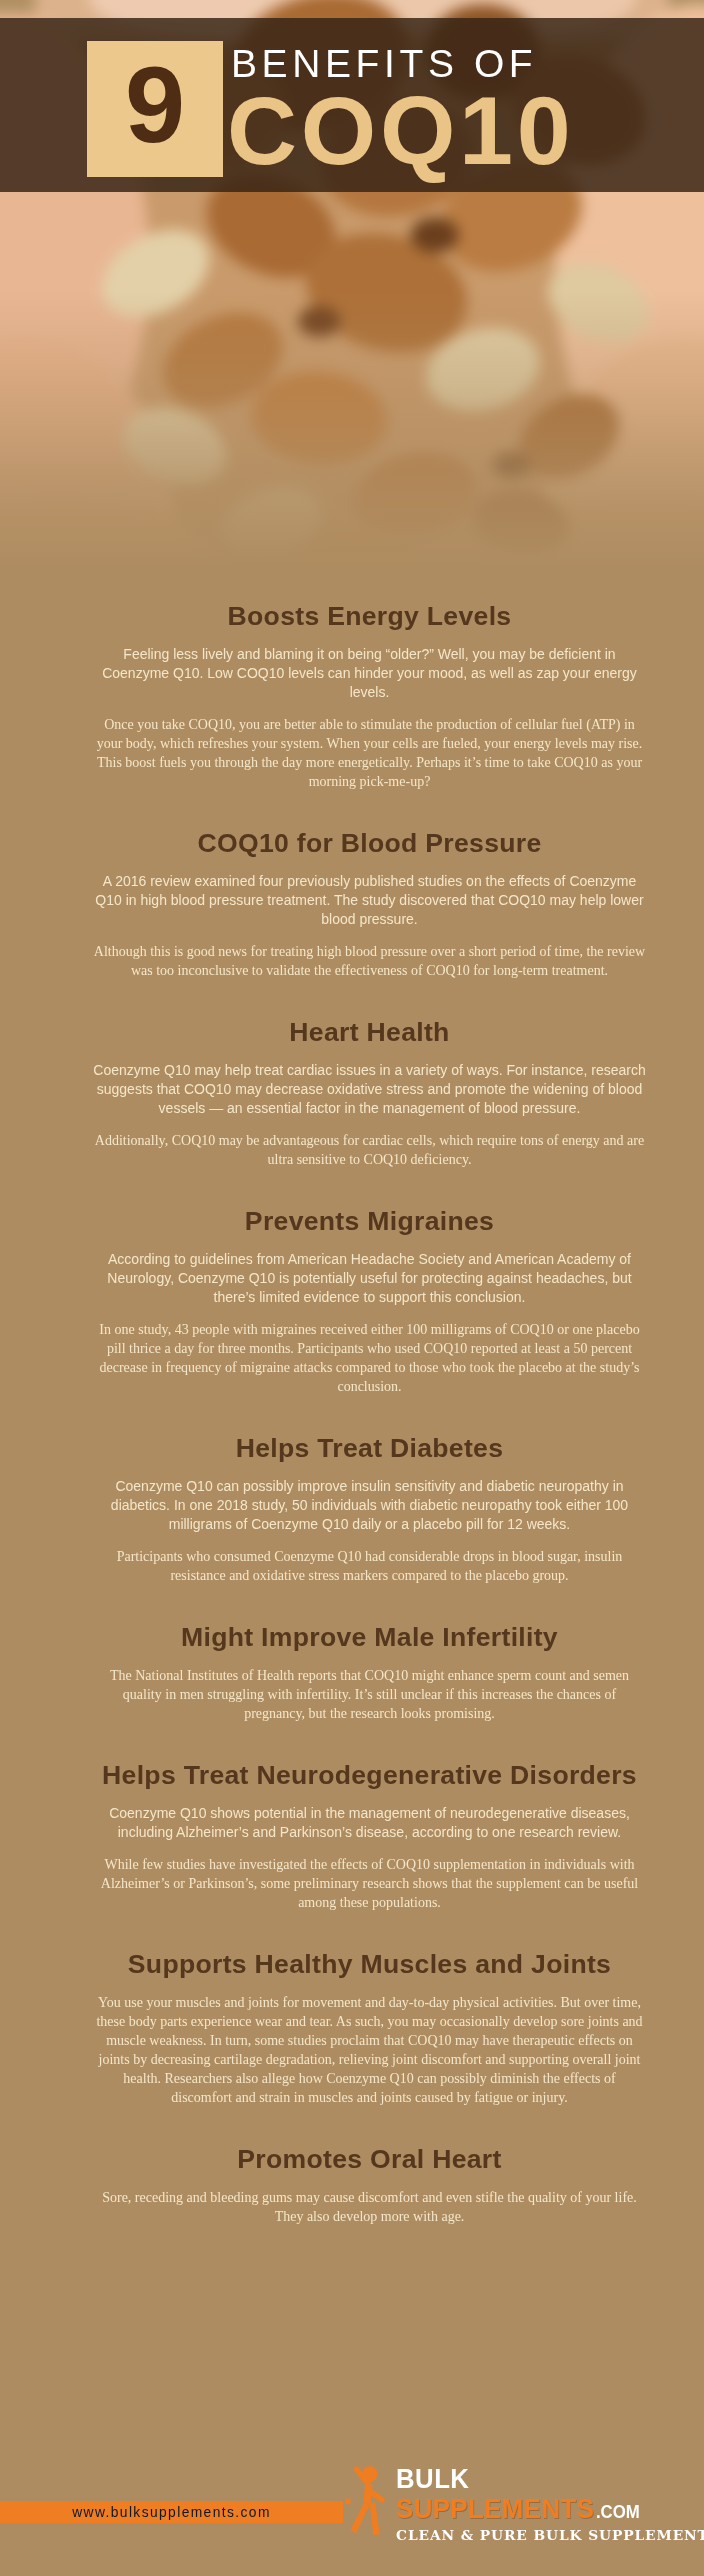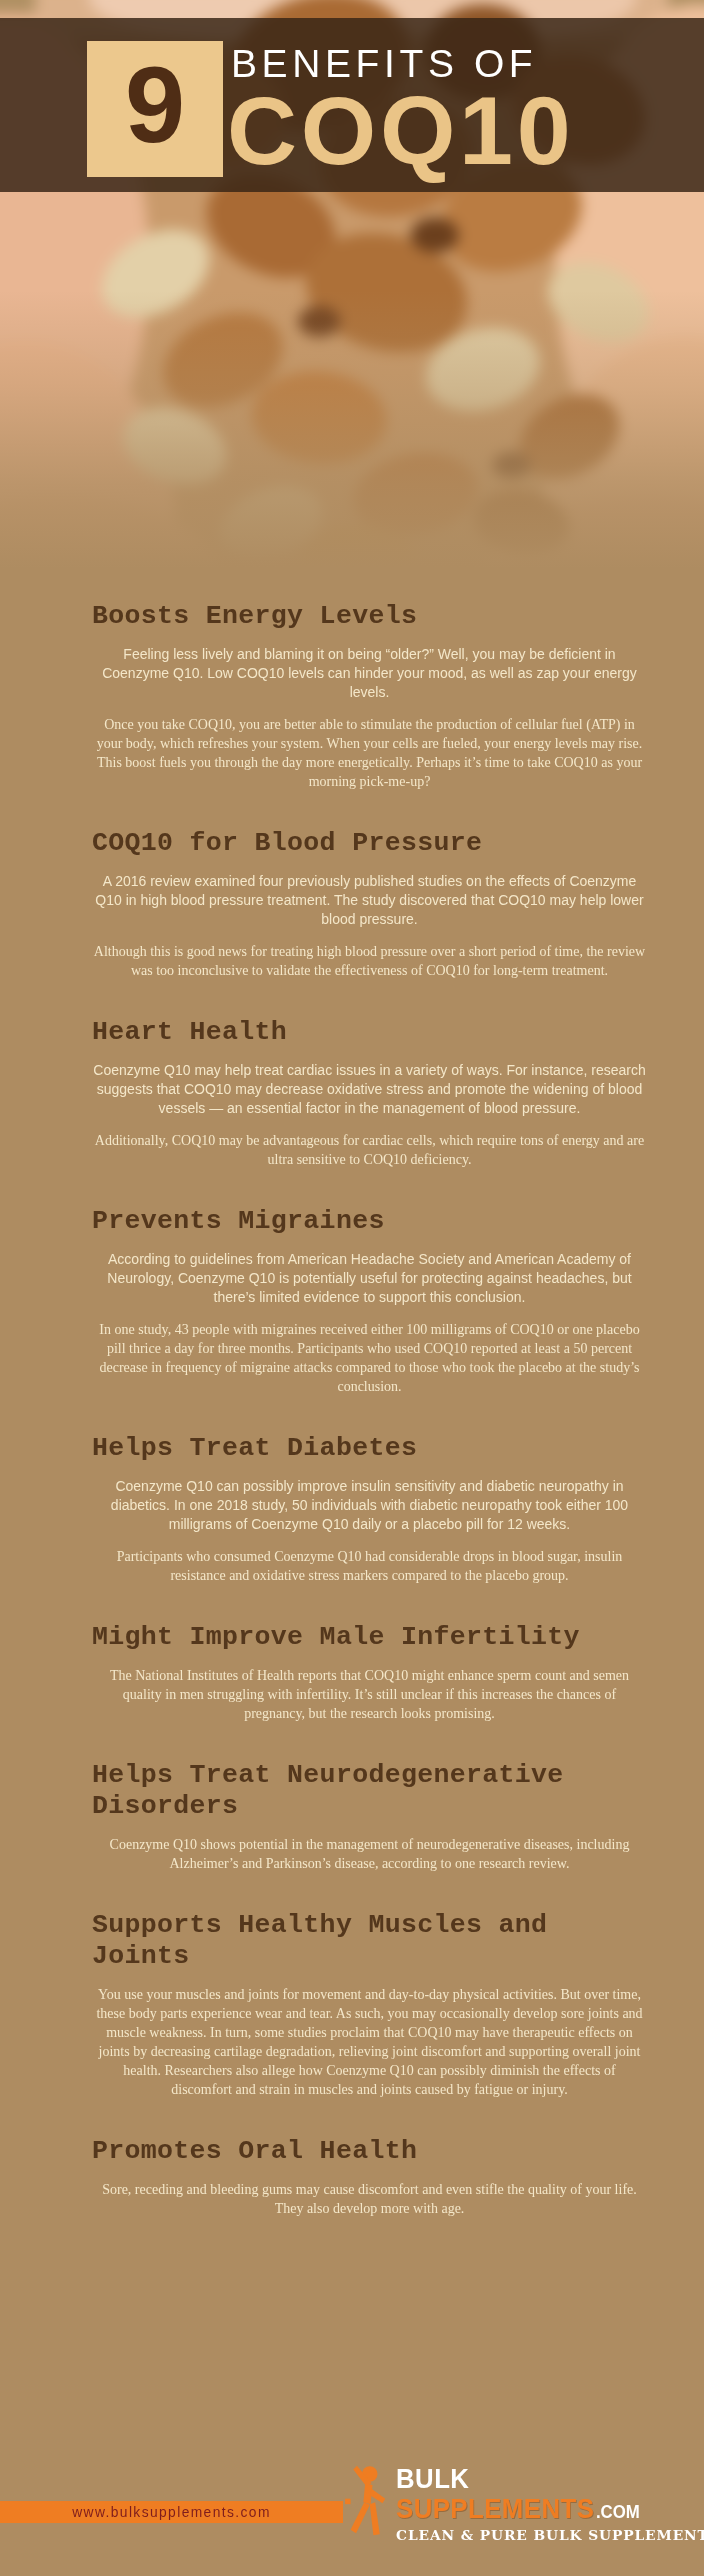--- a/index.html
+++ b/index.html
@@ -52,41 +52,42 @@
     letter-spacing:3.7px; color:#eac487; white-space:nowrap;
   }
 
   
   .content {
     position:absolute; top:596px; left:0; width:704px;
     padding:4.6px 57px 0 92px; box-sizing:border-box;
   }
   .content section + section { margin-top:37px; }
   .content h2 {
-    font-family:Liberation Mono, monospace;
+    font-family:Liberation Sans, sans-serif;
     font-size:26.6px; line-height:31px; font-weight:700;
     letter-spacing:0.3px;
     color:#54371c;
     margin:0 0 13px 0;
+    text-align:center;
   }
   .content p {
     font-size:14px; line-height:19px;
     color:#f4e7c9;
     margin:0 0 13px 0;
     text-align:center;
   }
   .content p:last-child { margin-bottom:0;font-family:Liberation Serif, serif; }
 
   
   .footer { position:absolute; left:0; bottom:0; width:704px; height:119px; }
   .url-bar {
     position:absolute; left:0; top:44px; width:343px; height:22px;
     background:#ef7d22;
     display:flex; align-items:center; justify-content:center;
-    color:#7f1d1d; font-size:13.8px; letter-spacing:1.4px; white-space:nowrap;
+    color:#0f172a; font-size:13.8px; letter-spacing:1.4px; white-space:nowrap;
     cursor:pointer;
   }
   .logo-figure { position:absolute; left:345px; top:7.3px; width:44px; height:73px; }
   .brand { position:absolute; left:396px; top:9.2px; }
   .brand-top {
     font-size:28px; font-weight:700; color:#ffffff; line-height:0.95;
     letter-spacing:0.5px; transform:scaleX(0.92); transform-origin:left;
     white-space:nowrap;
   }
   .brand-row { display:flex; align-items:baseline; margin-top:2.8px;
@@ -191,29 +192,30 @@
     </section>
 
     <section>
       <h2>Might Improve Male Infertility</h2>
       <p>The National Institutes of Health reports that COQ10 might enhance sperm count and semen quality in men struggling with infertility. It’s still unclear if this increases the chances of pregnancy, but the research looks promising.</p>
     </section>
 
     <section>
       <h2>Helps Treat Neurodegenerative Disorders</h2>
       <p>Coenzyme Q10 shows potential in the management of neurodegenerative diseases, including Alzheimer’s and Parkinson’s disease, according to one research review.</p>
+      <p>While few studies have investigated the effects of COQ10 supplementation in individuals with Alzheimer’s or Parkinson’s, some preliminary research shows that the supplement can be useful among these populations.</p>
     </section>
 
     <section>
       <h2>Supports Healthy Muscles and Joints</h2>
       <p>You use your muscles and joints for movement and day-to-day physical activities. But over time, these body parts experience wear and tear. As such, you may occasionally develop sore joints and muscle weakness. In turn, some studies proclaim that COQ10 may have therapeutic effects on joints by decreasing cartilage degradation, relieving joint discomfort and supporting overall joint health. Researchers also allege how Coenzyme Q10 can possibly diminish the effects of discomfort and strain in muscles and joints caused by fatigue or injury.</p>
     </section>
 
     <section>
-      <h2>Promotes Oral Health</h2>
+      <h2>Promotes Oral Heart</h2>
       <p>Sore, receding and bleeding gums may cause discomfort and even stifle the quality of your life. They also develop more with age.</p>
     </section>
 
   </div>
 
   <div class="footer">
     <div class="url-bar">
       <span>www.bulksupplements.com</span>
     </div>
 

